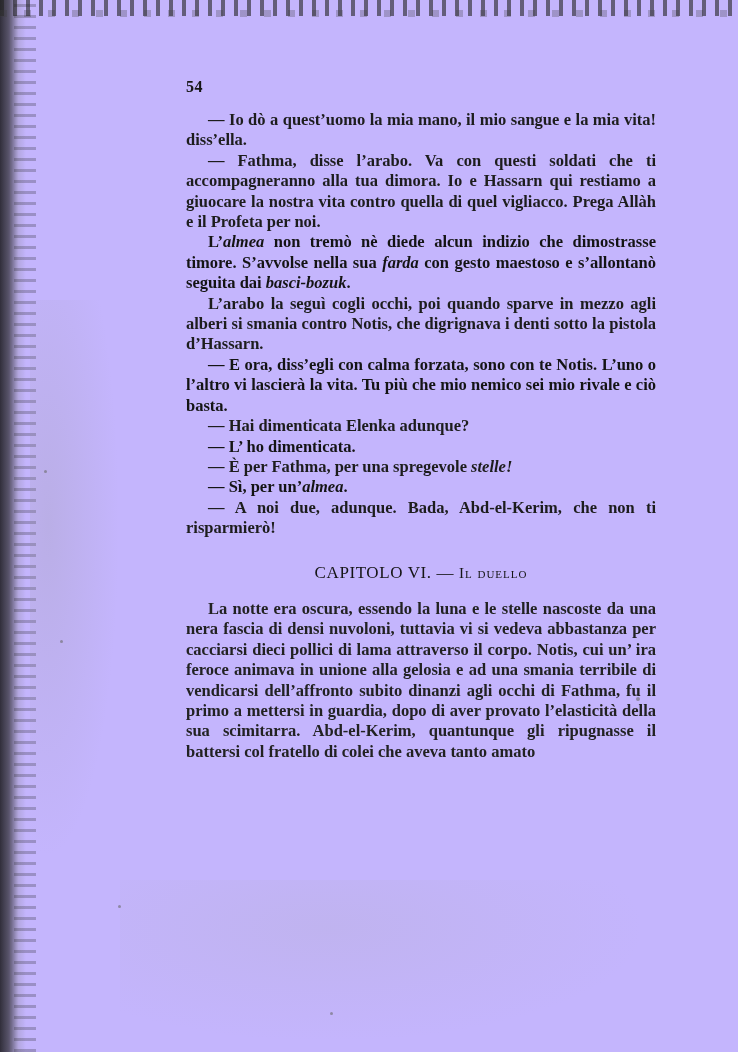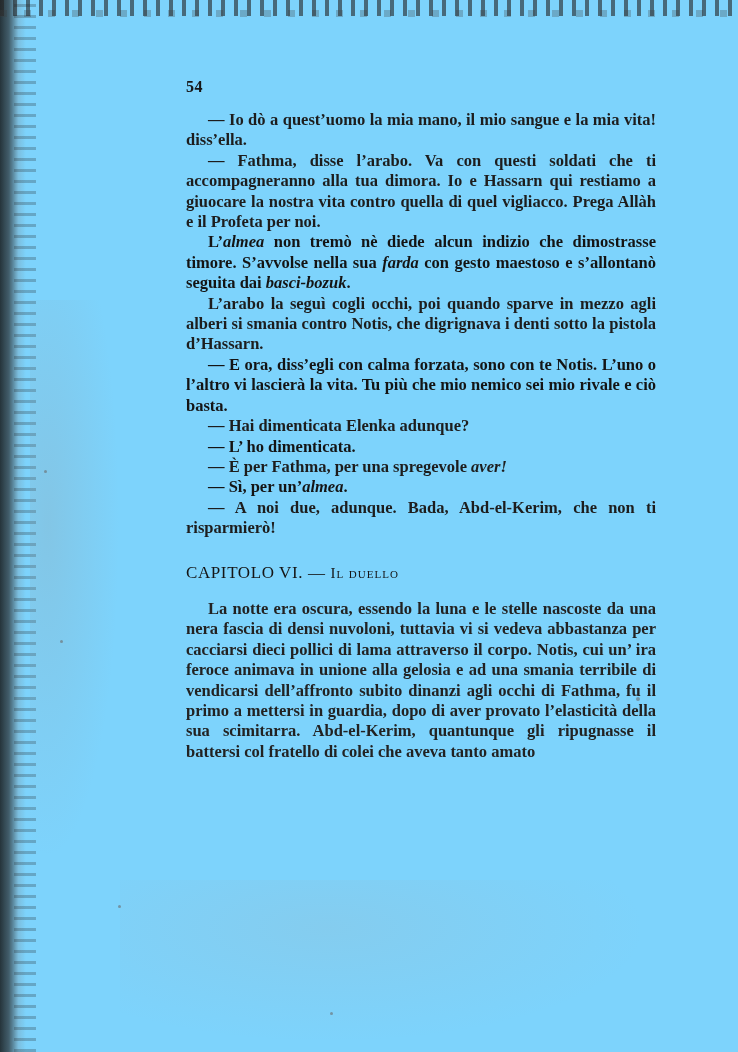--- a/index.html
+++ b/index.html
@@ -12,21 +12,21 @@
     background: #ffffff;
     font-family: "Liberation Serif", serif;
     overflow: hidden;
     position: relative;
   }
 
   
   .page {
     position: absolute;
     inset: 0;
-    background: #7dd3fc;
+    background: #c4b5fd;
   }
 
   
   .scan-left-edge {
     position: absolute;
     left: 0;
     top: 0;
     width: 26px;
     height: 100%;
     background:
@@ -125,20 +125,21 @@
     text-indent: 22px;
   }
   p.dash {
     text-indent: 22px;
   }
   em {
     font-style: italic;
   }
 
   .chapter-heading {
+    text-align: center;
     font-size: 17px;
     letter-spacing: 0.6px;
     margin: 24px 0 16px 0;
     color: #151515;
   }
   .chapter-heading .sc {
     font-variant: small-caps;
     font-size: 15px;
     letter-spacing: 1px;
   }
@@ -171,21 +172,21 @@
 
     <div class="body-text">
 
       <p class="dash ink-1">— Io dò a quest’uomo la mia mano, il mio sangue e la mia vita! diss’ella.</p>
       <p class="dash ink-1">— Fathma, disse l’arabo. Va con questi soldati che ti accompagneranno alla tua dimora. Io e Hassarn qui restiamo a giuocare la nostra vita contro quella di quel vigliacco. Prega Allàh e il Profeta per noi.</p>
       <p class="indent ink-2">L’<em>almea</em> non tremò nè diede alcun indizio che dimostrasse timore. S’avvolse nella sua <em>farda</em> con gesto maestoso e s’allontanò seguita dai <em>basci-bozuk</em>.</p>
       <p class="indent ink-1">L’arabo la seguì cogli occhi, poi quando sparve in mezzo agli alberi si smania contro Notis, che digrignava i denti sotto la pistola d’Hassarn.</p>
       <p class="dash ink-2">— E ora, diss’egli con calma forzata, sono con te Notis. L’uno o l’altro vi lascierà la vita. Tu più che mio nemico sei mio rivale e ciò basta.</p>
       <p class="dash ink-1">— Hai dimenticata Elenka adunque?</p>
       <p class="dash ink-2">— L’ ho dimenticata.</p>
-      <p class="dash ink-1">— È per Fathma, per una spregevole <em>aver!</em></p>
+      <p class="dash ink-1">— È per Fathma, per una spregevole <em>stelle!</em></p>
       <p class="dash ink-2">— Sì, per un’<em>almea</em>.</p>
       <p class="dash ink-1">— A noi due, adunque. Bada, Abd-el-Kerim, che non ti risparmierò!</p>
 
       <div class="chapter-heading">
         <span>CAPITOLO VI.</span>
         <span>—</span>
         <span class="sc">Il duello</span>
       </div>
 
       <p class="indent ink-3">La notte era oscura, essendo la luna e le stelle nascoste da una nera fascia di densi nuvoloni, tuttavia vi si vedeva abbastanza per cacciarsi dieci pollici di lama attraverso il corpo. Notis, cui un’ ira feroce animava in unione alla gelosia e ad una smania terribile di vendicarsi dell’affronto subito dinanzi agli occhi di Fathma, fu il primo a mettersi in guardia, dopo di aver provato l’elasticità della sua scimitarra. Abd-el-Kerim, quantunque gli ripugnasse il battersi col fratello di colei che aveva tanto amato</p>

